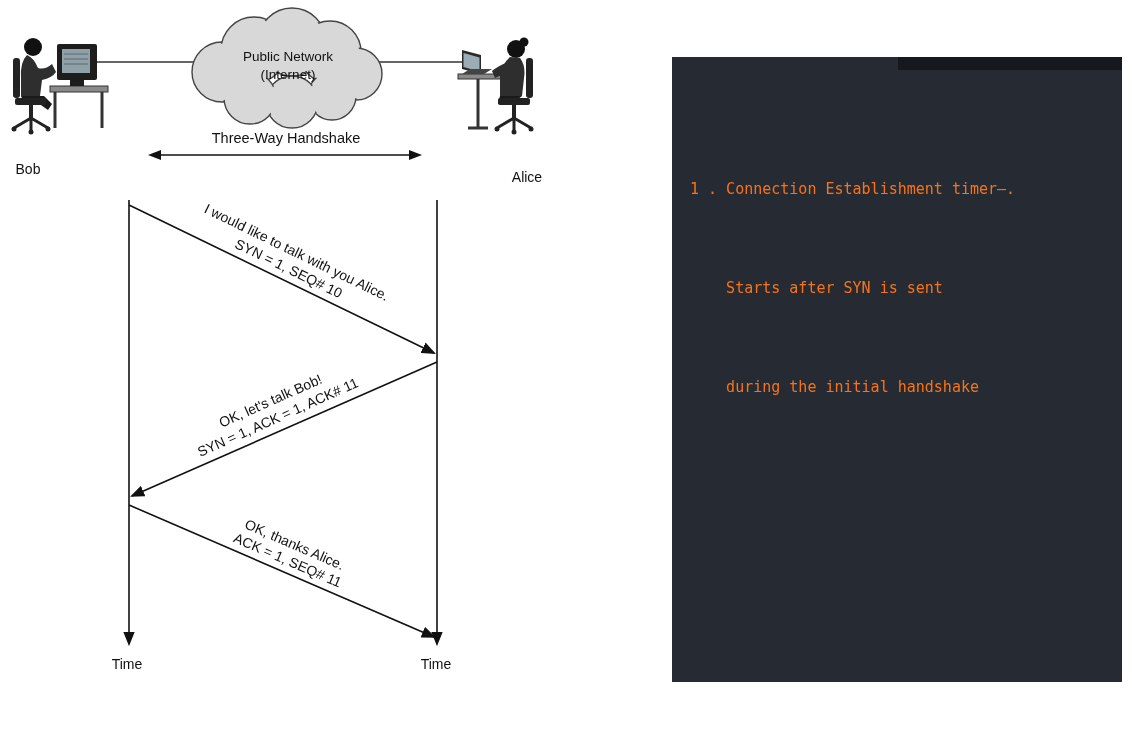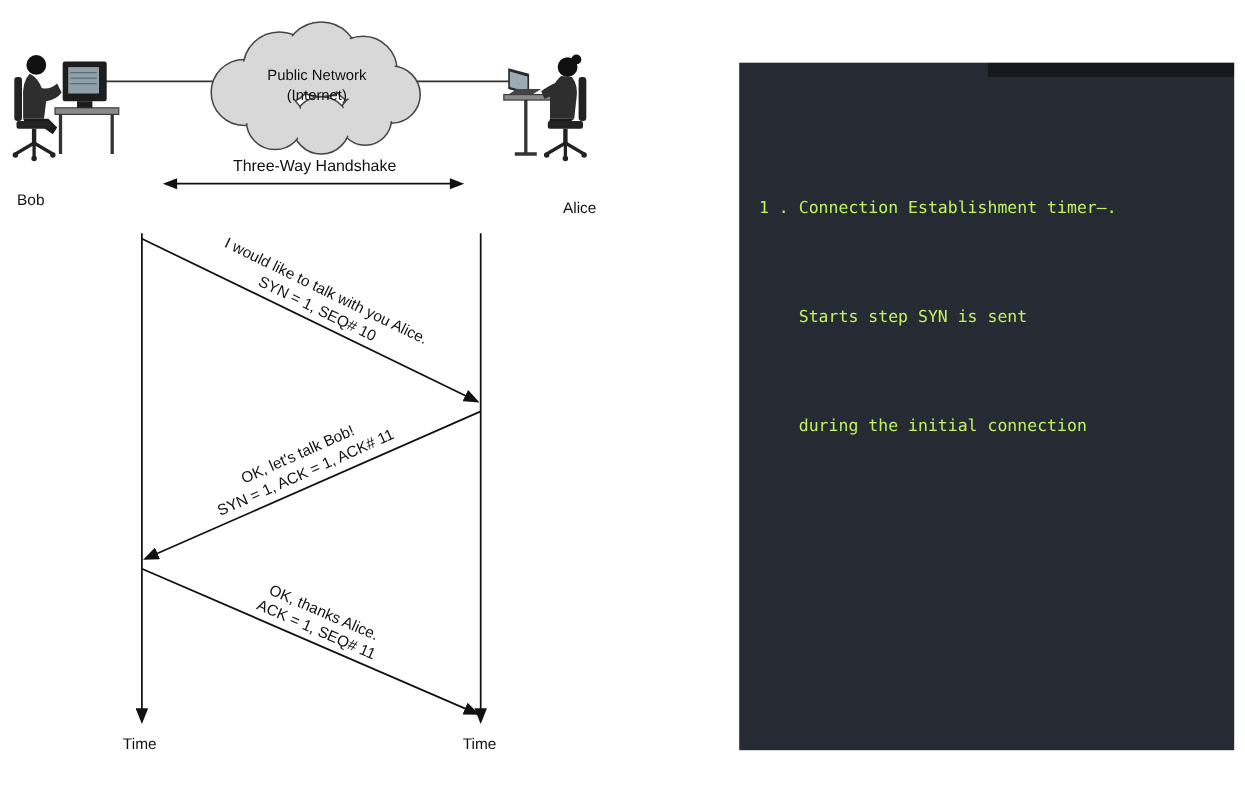--- a/index.html
+++ b/index.html
@@ -1,26 +1,26 @@
 <!DOCTYPE html>
 <html><head>
 <meta charset="utf-8">
 <style>
   html,body{margin:0;padding:0;}
   body{
     width:1132px;height:730px;background:#ffffff;position:relative;
     font-family:"Liberation Sans",sans-serif;overflow:hidden;
   }
-  .diagram{position:absolute;left:0;top:12px;width:660px;height:700px;}
+  .diagram{position:absolute;left:0;top:0;width:660px;height:700px;}
   .diagram svg{display:block;}
   svg text{font-family:"Liberation Sans",sans-serif;fill:#111;}
 
   .notes{
     position:absolute;left:672px;top:57px;width:450px;height:625px;
-    background:#262b33;color:#bef264;box-sizing:border-box;
+    background:#262b33;color:#f97316;box-sizing:border-box;
     padding:17px 0 0 18px;
     font-family:"DejaVu Sans Mono","Liberation Mono",monospace;
     font-size:15px;line-height:33px;white-space:pre;overflow:hidden;
   }
   .code-line{height:33px;white-space:pre;}
   .panel-shade{
     position:absolute;right:0;top:0;width:224px;height:13px;
     background:#15181d;
   }
 </style>
@@ -146,22 +146,22 @@
       <text x="0" y="-24" font-size="14" text-anchor="middle">OK, thanks Alice.</text>
       <text x="0" y="-7" font-size="14" text-anchor="middle">ACK = 1, SEQ# 11</text>
     </g>
   </g>
 </svg>
 </div>
 
 <div class="notes">
   <div class="panel-shade"></div>
   <div class="code-line">1 . Connection Establishment timer—.</div>
-  <div class="code-line">    Starts step SYN is sent</div>
-  <div class="code-line">    during the initial connection</div>
+  <div class="code-line">    Starts after SYN is sent</div>
+  <div class="code-line">    during the initial handshake</div>
   <div class="code-line"></div>
   
   
   
   
   
   
   
   
   

